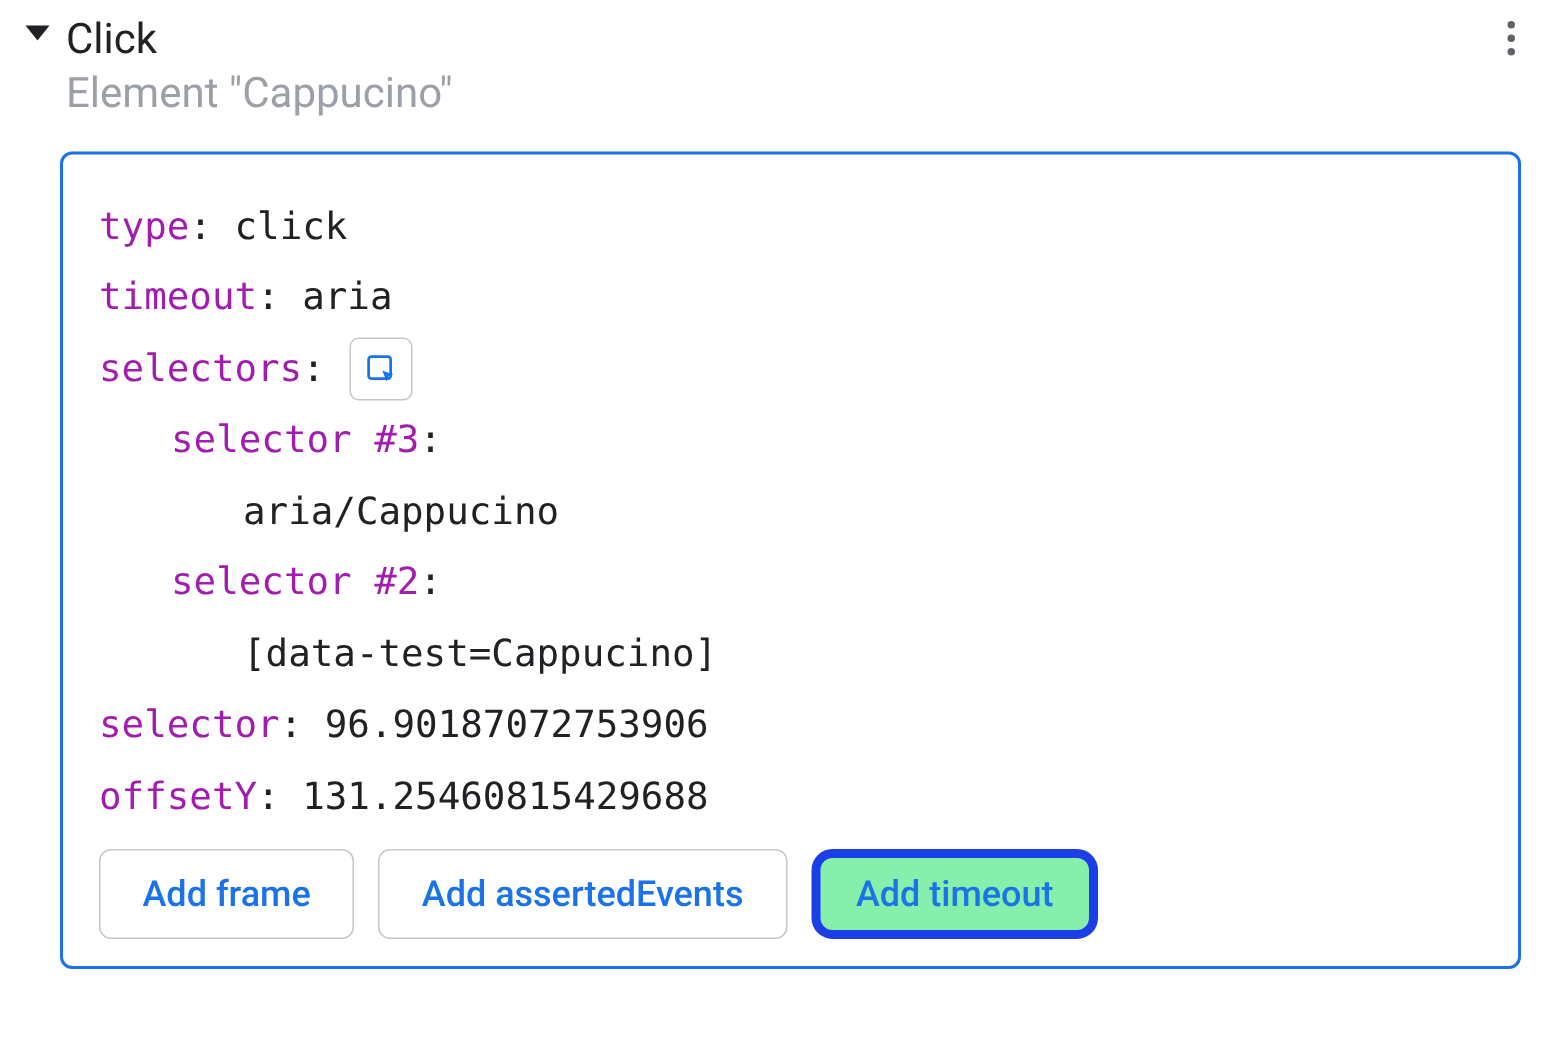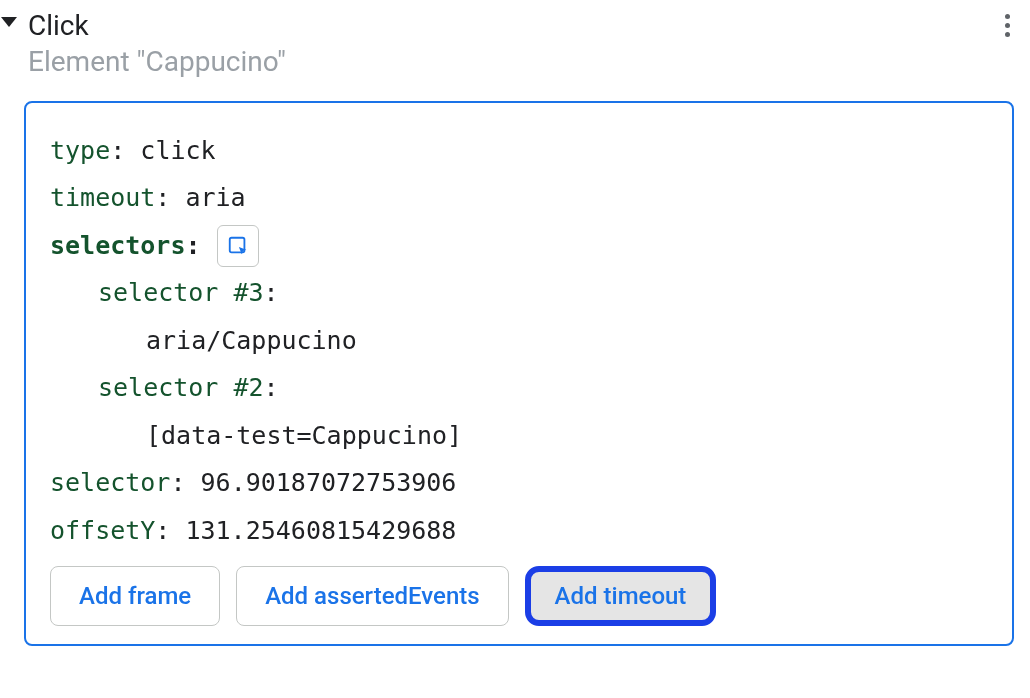--- a/index.html
+++ b/index.html
@@ -8,21 +8,21 @@
       padding: 0;
     }
     body {
       font-family: -apple-system, BlinkMacSystemFont, "Segoe UI", Roboto, Helvetica, Arial, sans-serif;
       background: #fff;
       padding: 0;
       width: 1030px;
       height: 698px;
     }
     .container {
-      padding: 8px 16px 16px 0;
+      padding: 8px 16px 16px 16px;
     }
     .header-row {
       display: flex;
       align-items: flex-start;
       gap: 10px;
     }
     .expand-toggle {
       margin-top: 7px;
       cursor: pointer;
       color: #000;
@@ -65,33 +65,32 @@
       margin-left: 24px;
       border: 2px solid #1a73e8;
       border-radius: 8px;
       padding: 24px 24px 18px 24px;
       font-family: ui-monospace, "SF Mono", Menlo, Monaco, Consolas, monospace;
       font-size: 25px;
       line-height: 1.9;
       color: #202124;
     }
     .key {
-      color: #14532d;
+      color: #a21caf;
     }
     .indent-1 {
       padding-left: 48px;
     }
     .indent-2 {
       padding-left: 96px;
     }
     .selectors-row {
       display: flex;
       align-items: center;
       gap: 10px;
-      font-weight: bold;
     }
     .element-picker {
       display: inline-flex;
       align-items: center;
       justify-content: center;
       width: 42px;
       height: 42px;
       border: 1px solid #c4c7c5;
       border-radius: 6px;
       cursor: pointer;
@@ -113,21 +112,21 @@
       color: #1a73e8;
       font-size: 24px;
       font-weight: 500;
       padding: 14px 28px;
       border-radius: 8px;
       cursor: pointer;
       text-align: right;
     }
     .action-btn.highlighted {
       border: 6px solid #1b3ee6;
-      background: #e5e5e5;
+      background: #86efac;
       padding: 10px 24px;
       border-radius: 14px;
     }
     .prop-row {
       display: block;
     }
   </style>
 </head>
 <body>
 

